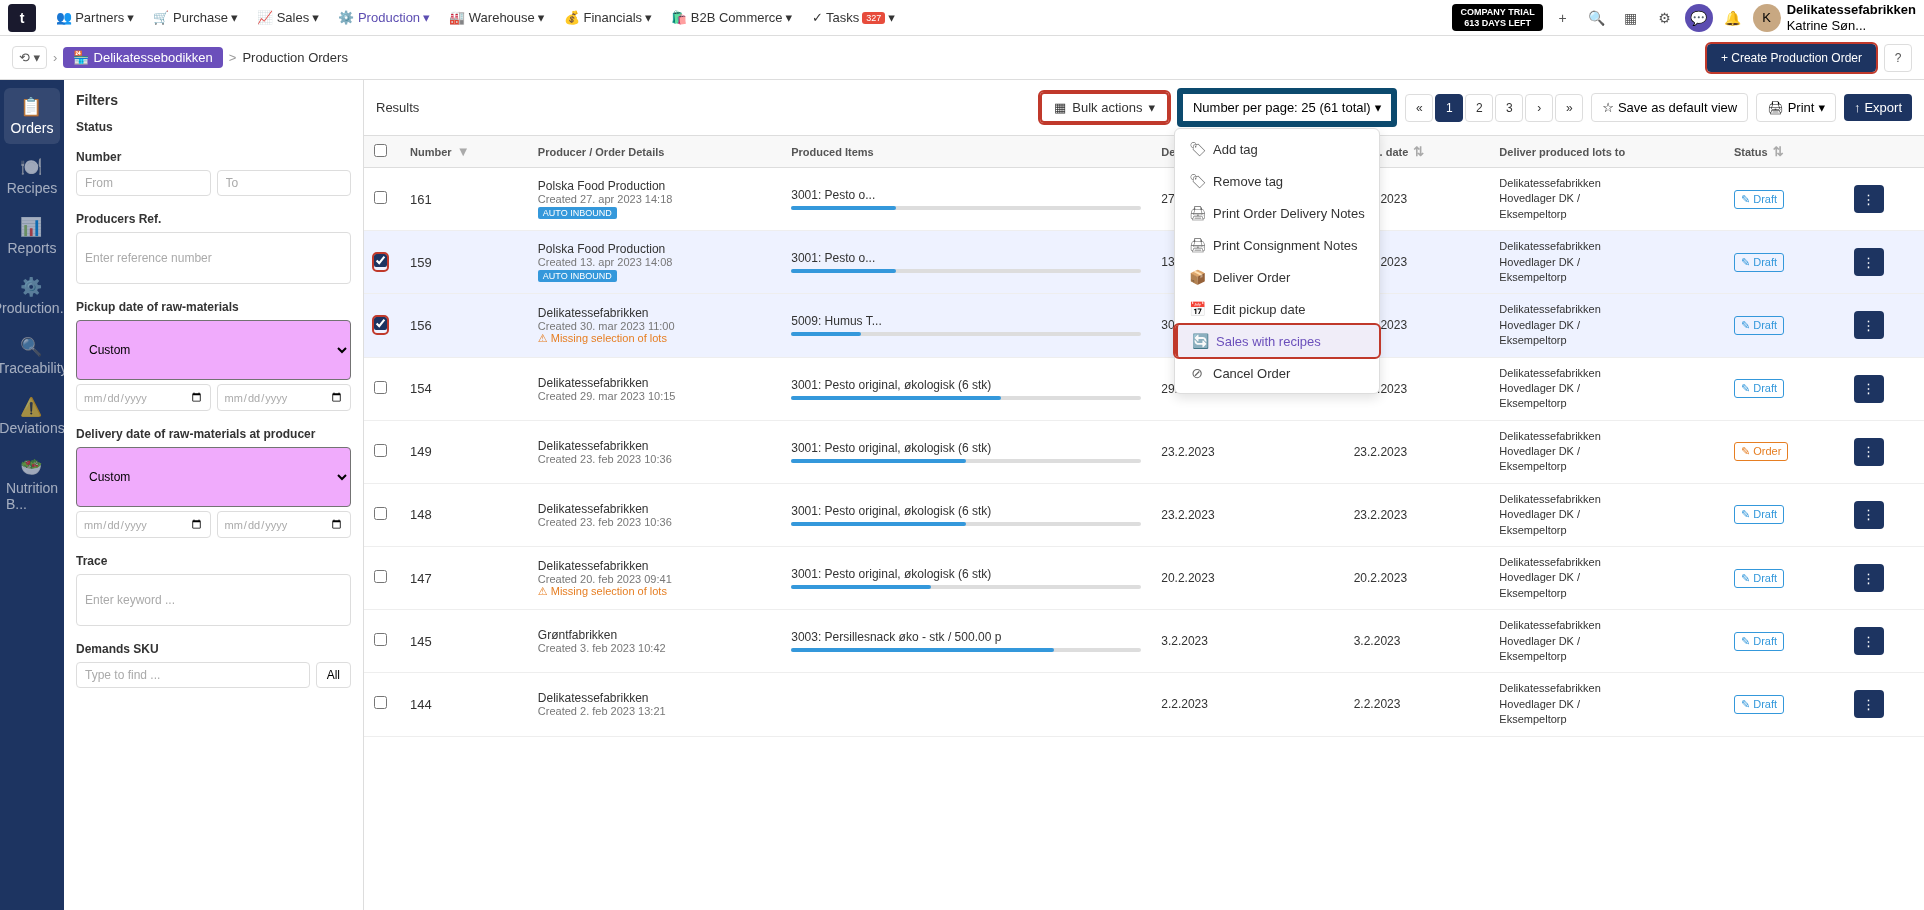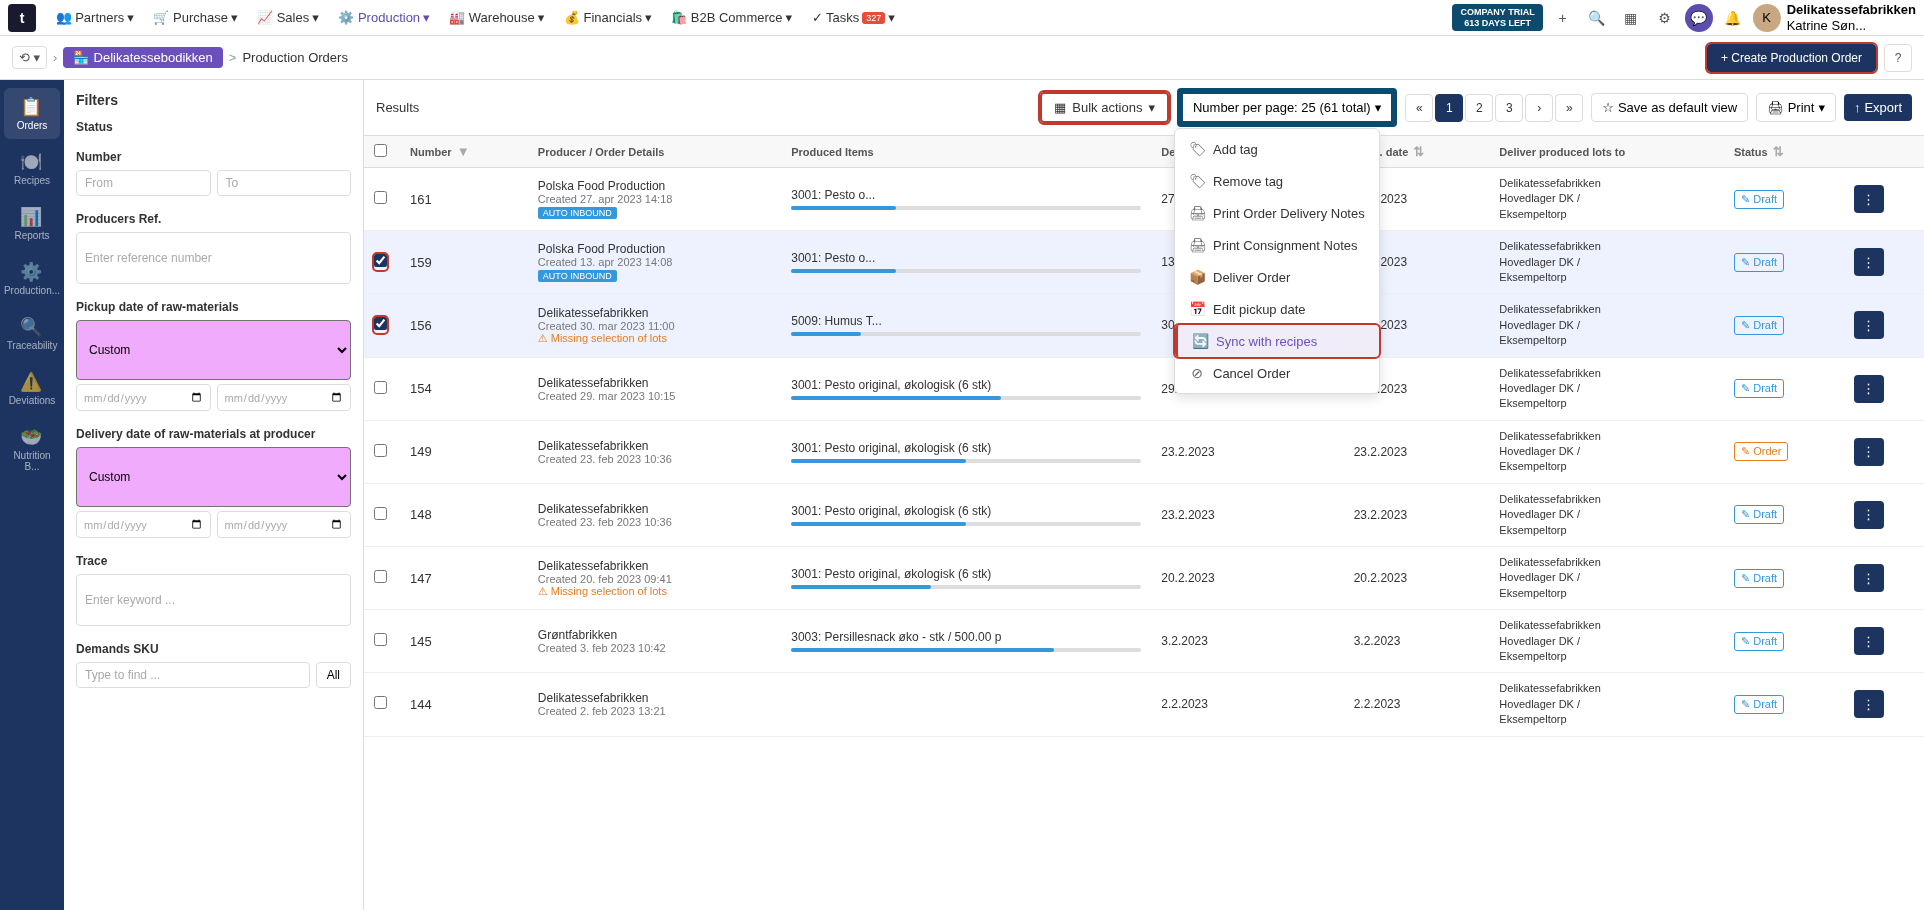--- a/index.html
+++ b/index.html
@@ -4,21 +4,21 @@
   <style>
     * { box-sizing: border-box; margin: 0; padding: 0; font-family: -apple-system, BlinkMacSystemFont, 'Segoe UI', sans-serif; font-size: 13px; }
     body { background: #f5f5f5; display: flex; flex-direction: column; height: 910px; overflow: hidden; }
 
     
     .top-nav { background: #fff; border-bottom: 1px solid #ddd; height: 36px; display: flex; align-items: center; padding: 0 8px; gap: 4px; flex-shrink: 0; }
     .nav-logo { width: 28px; height: 28px; background: #1a1a2e; border-radius: 4px; display: flex; align-items: center; justify-content: center; color: #fff; font-weight: bold; font-size: 14px; margin-right: 8px; }
     .nav-item { display: flex; align-items: center; gap: 3px; padding: 4px 8px; border-radius: 4px; cursor: pointer; color: #333; white-space: nowrap; font-size: 12px; }
     .nav-item.active { color: #5c4db1; }
     .nav-right { margin-left: auto; display: flex; align-items: center; gap: 6px; }
-    .company-trial { background: #0c4a6e; color: #fff; padding: 3px 8px; border-radius: 4px; font-size: 10px; font-weight: bold; text-align: center; line-height: 1.2; }
+    .company-trial { background: #000000; color: #fff; padding: 3px 8px; border-radius: 4px; font-size: 10px; font-weight: bold; text-align: center; line-height: 1.2; }
     .nav-icon-btn { width: 28px; height: 28px; border-radius: 4px; border: none; background: transparent; cursor: pointer; display: flex; align-items: center; justify-content: center; color: #555; font-size: 14px; }
     .avatar { width: 28px; height: 28px; border-radius: 50%; background: #c8a882; display: flex; align-items: center; justify-content: center; overflow: hidden; }
     .user-info { font-size: 11px; line-height: 1.2; }
     .user-info .name { font-weight: 600; }
     .chat-btn { background: #5c4db1; color: #fff; border-radius: 50%; width: 28px; height: 28px; display: flex; align-items: center; justify-content: center; font-size: 14px; cursor: pointer; }
 
     
     .second-bar { background: #fff; border-bottom: 1px solid #ddd; height: 44px; display: flex; align-items: center; padding: 0 12px; gap: 8px; flex-shrink: 0; }
     .breadcrumb { display: flex; align-items: center; gap: 6px; flex: 1; }
     .breadcrumb-back { border: 1px solid #ddd; border-radius: 4px; padding: 3px 6px; cursor: pointer; display: flex; align-items: center; gap: 3px; color: #555; }
@@ -29,21 +29,21 @@
     .help-btn { border: 1px solid #ddd; border-radius: 4px; width: 28px; height: 28px; display: flex; align-items: center; justify-content: center; cursor: pointer; color: #555; font-size: 12px; }
 
     
     .main { display: flex; flex: 1; overflow: hidden; }
 
     
     .sidebar-icons { width: 64px; background: #1d3461; display: flex; flex-direction: column; align-items: center; padding-top: 8px; gap: 4px; flex-shrink: 0; }
     .sidebar-icon-item { display: flex; flex-direction: column; align-items: center; gap: 2px; padding: 8px 4px; cursor: pointer; color: rgba(255,255,255,0.6); border-radius: 6px; width: 56px; }
     .sidebar-icon-item:hover, .sidebar-icon-item.active { color: #fff; background: rgba(255,255,255,0.1); }
     .sidebar-icon-item .icon-sym { font-size: 18px; }
-    .sidebar-icon-item .icon-label { font-size: 10px; text-align: center; }
+    .sidebar-icon-item .icon-label { font-size: 14px; }
 
     
     .filters-panel { width: 300px; background: #fff; border-right: 1px solid #ddd; overflow-y: auto; padding: 12px; flex-shrink: 0; }
     .filters-title { font-weight: 600; font-size: 14px; margin-bottom: 12px; color: #333; }
     .filter-section { margin-bottom: 16px; }
     .filter-label { font-size: 12px; font-weight: 600; color: #333; margin-bottom: 6px; }
     .radio-group { display: flex; flex-direction: column; gap: 4px; }
     .radio-item { display: flex; align-items: center; gap: 6px; font-size: 12px; color: #555; cursor: pointer; }
     .radio-item input[type=radio] { cursor: pointer; }
     .filter-input { width: 100%; border: 1px solid #ddd; border-radius: 4px; padding: 18px 8px; font-size: 12px; color: #333; }
@@ -333,21 +333,21 @@
         <div class="dropdown-item">
           <span class="dropdown-icon">📦</span>
           <span>Deliver Order</span>
         </div>
         <div class="dropdown-item">
           <span class="dropdown-icon">📅</span>
           <span>Edit pickup date</span>
         </div>
         <div class="dropdown-item highlighted red-border">
           <span class="dropdown-icon">🔄</span>
-          <span>Sync with recipes</span>
+          <span>Sales with recipes</span>
         </div>
         <div class="dropdown-item">
           <span class="dropdown-icon">⊘</span>
           <span>Cancel Order</span>
         </div>
       </div>
     </div>
 
     <div class="table-container">
       <table>

